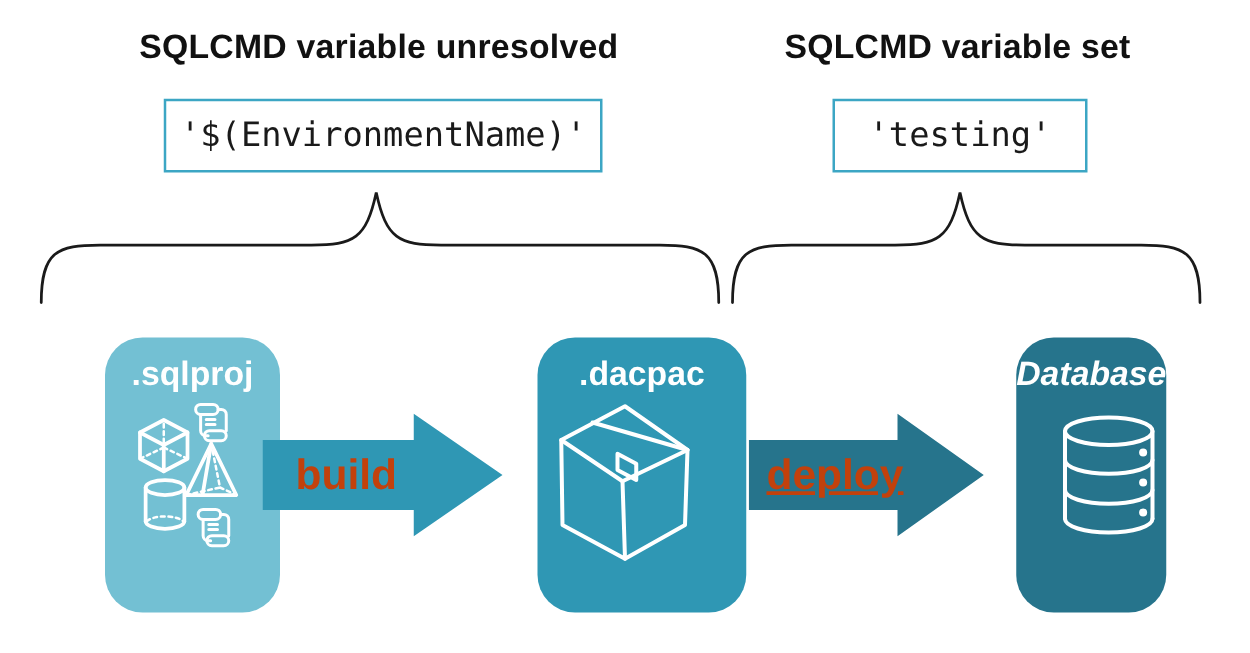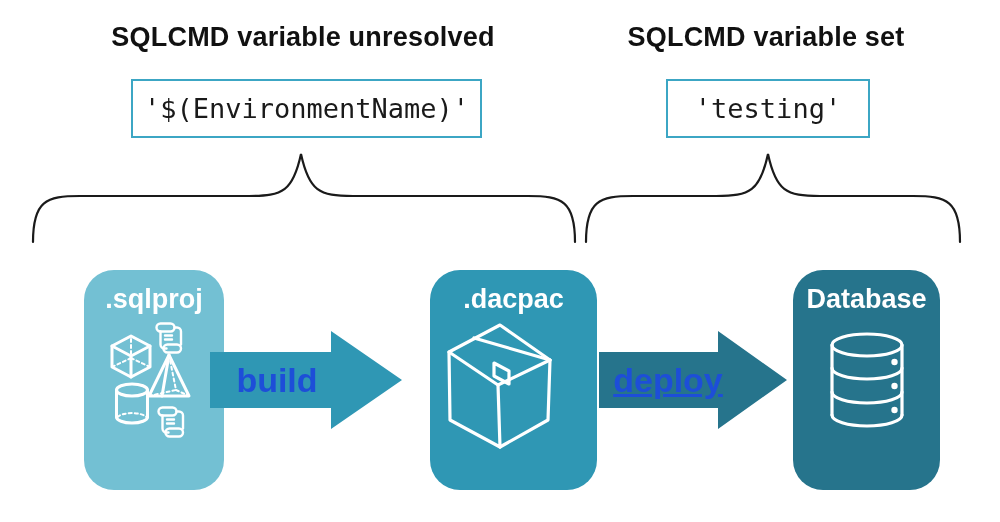--- a/index.html
+++ b/index.html
@@ -35,38 +35,38 @@
     font-family:"DejaVu Sans Mono",monospace;font-size:27px;color:#1a1a1a;
     white-space:pre;
   }
   .braces{position:absolute;left:0;top:0;width:1000px;height:522px;pointer-events:none;}
   .braces path{fill:none;stroke:#1a1a1a;stroke-width:2.2;stroke-linecap:round;}
   .card{
     position:absolute;top:270px;height:220px;border-radius:30px;
   }
   .card-sqlproj{left:40px;width:140px;background:var(--sqlproj-bg,#73C0D3);margin-left:44px;}
   .card-dacpac{left:430px;width:167px;background:var(--dacpac-bg,#2F97B4);}
-  .card-database{left:793px;width:147px;background:var(--database-bg,#26748C);}
+  .card-database{left:813px;width:120px;background:var(--database-bg,#26748C);font-style:italic;}
   .card-label{
     position:absolute;left:0;right:0;top:14px;text-align:center;
     font-size:27px;font-weight:700;color:var(--card-text,#fff);white-space:nowrap;
   }
   .card svg{position:absolute;left:0;top:0;}
   .icon-stroke{fill:none;stroke:#fff;stroke-width:3;stroke-linejoin:round;stroke-linecap:round;}
   .icon-stroke-thick{fill:none;stroke:#fff;stroke-width:3.2;stroke-linejoin:round;stroke-linecap:round;}
   .icon-dashed{fill:none;stroke:#fff;stroke-width:2;stroke-dasharray:3 3;stroke-linecap:round;}
   .scroll-stroke{fill:none;stroke:#fff;stroke-width:2.4;stroke-linejoin:round;stroke-linecap:round;}
   .arrow{position:absolute;top:330px;height:100px;}
   .arrow-build{left:210px;width:194px;}
   .arrow-deploy{left:599px;width:190px;}
   .arrow-build polygon{fill:var(--build-arrow,#2F97B4);}
   .arrow-deploy polygon{fill:var(--deploy-arrow,#26748C);}
   .arrow-label{
     position:absolute;top:352px;height:56px;display:flex;align-items:center;justify-content:center;
-    font-size:34px;font-weight:700;color:#1d4ed8;white-space:nowrap;
+    font-size:34px;font-weight:700;color:#c2410c;white-space:nowrap;
   }
   .lbl-build{left:210px;width:134px;}
   .lbl-deploy{left:599px;width:138px;text-decoration:underline;}
 </style>
 </head>
 <body>
 
 <div class="canvas">
 
   <svg class="braces" viewBox="0 0 1000 522">

